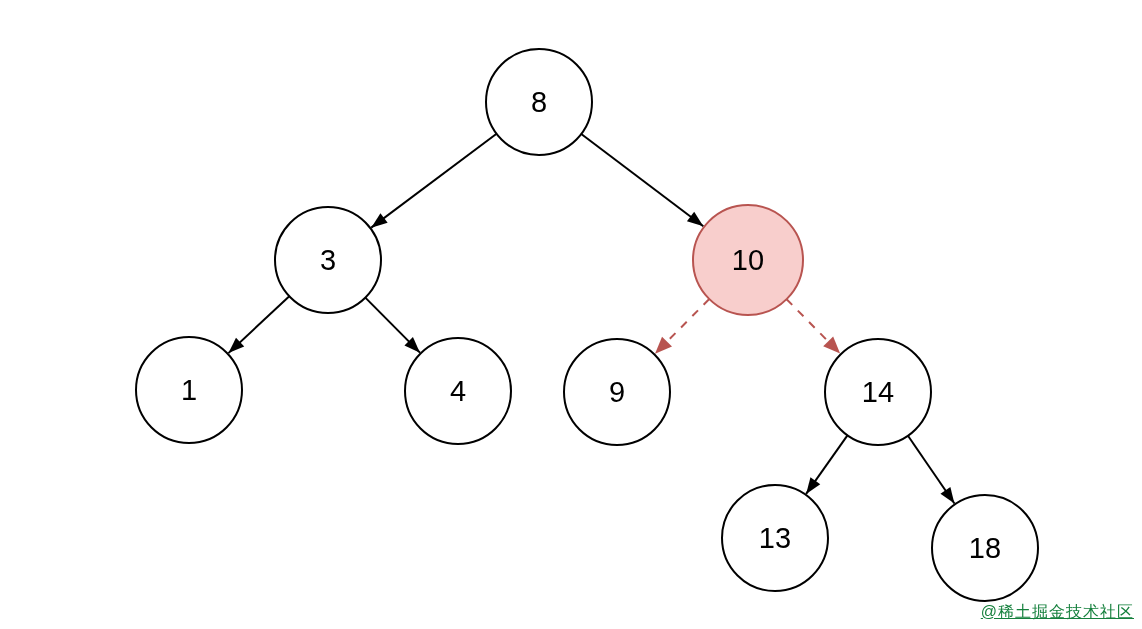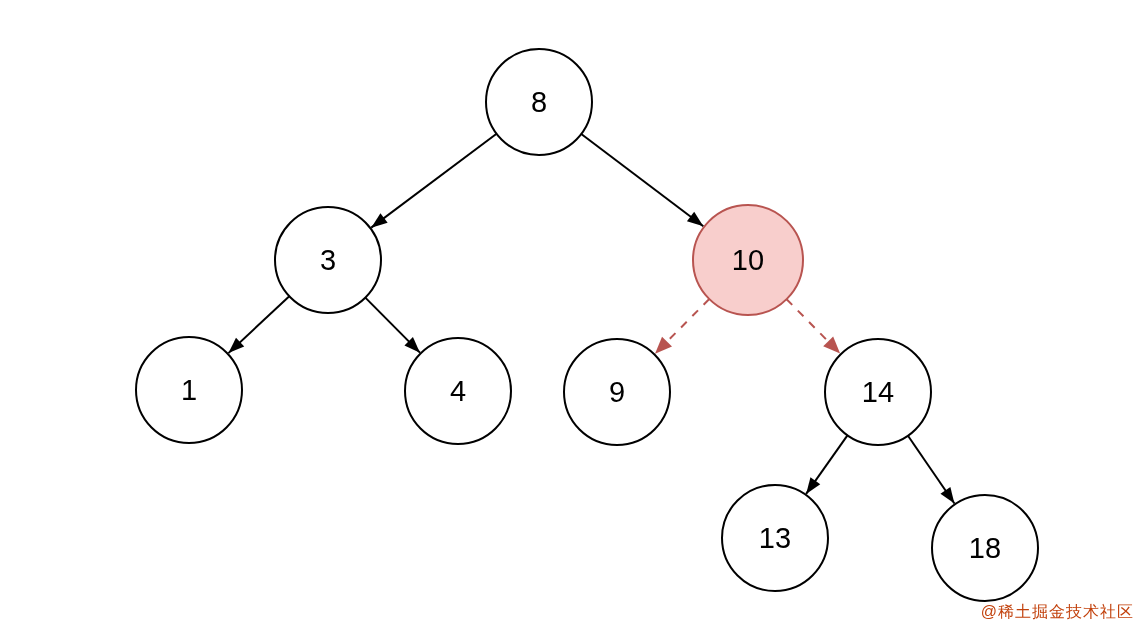--- a/index.html
+++ b/index.html
@@ -88,14 +88,14 @@
         <g>
           <circle cx="775" cy="538" r="53" fill="#ffffff" stroke="#000000" stroke-width="2"></circle>
           <text x="775" y="538" text-anchor="middle" dominant-baseline="central" font-size="29" class="node-label">13</text>
         </g>
         <g>
           <circle cx="985" cy="548" r="53" fill="#ffffff" stroke="#000000" stroke-width="2"></circle>
           <text x="985" y="548" text-anchor="middle" dominant-baseline="central" font-size="29" class="node-label">18</text>
         </g>
       </g>
   </svg>
-  <div class="watermark" style="color: #c2410c;">@稀土掘金技术社区</div>
+  <div class="watermark" style="color: #15803d; text-decoration: underline;">@稀土掘金技术社区</div>
 </div>
 
 </body></html>

